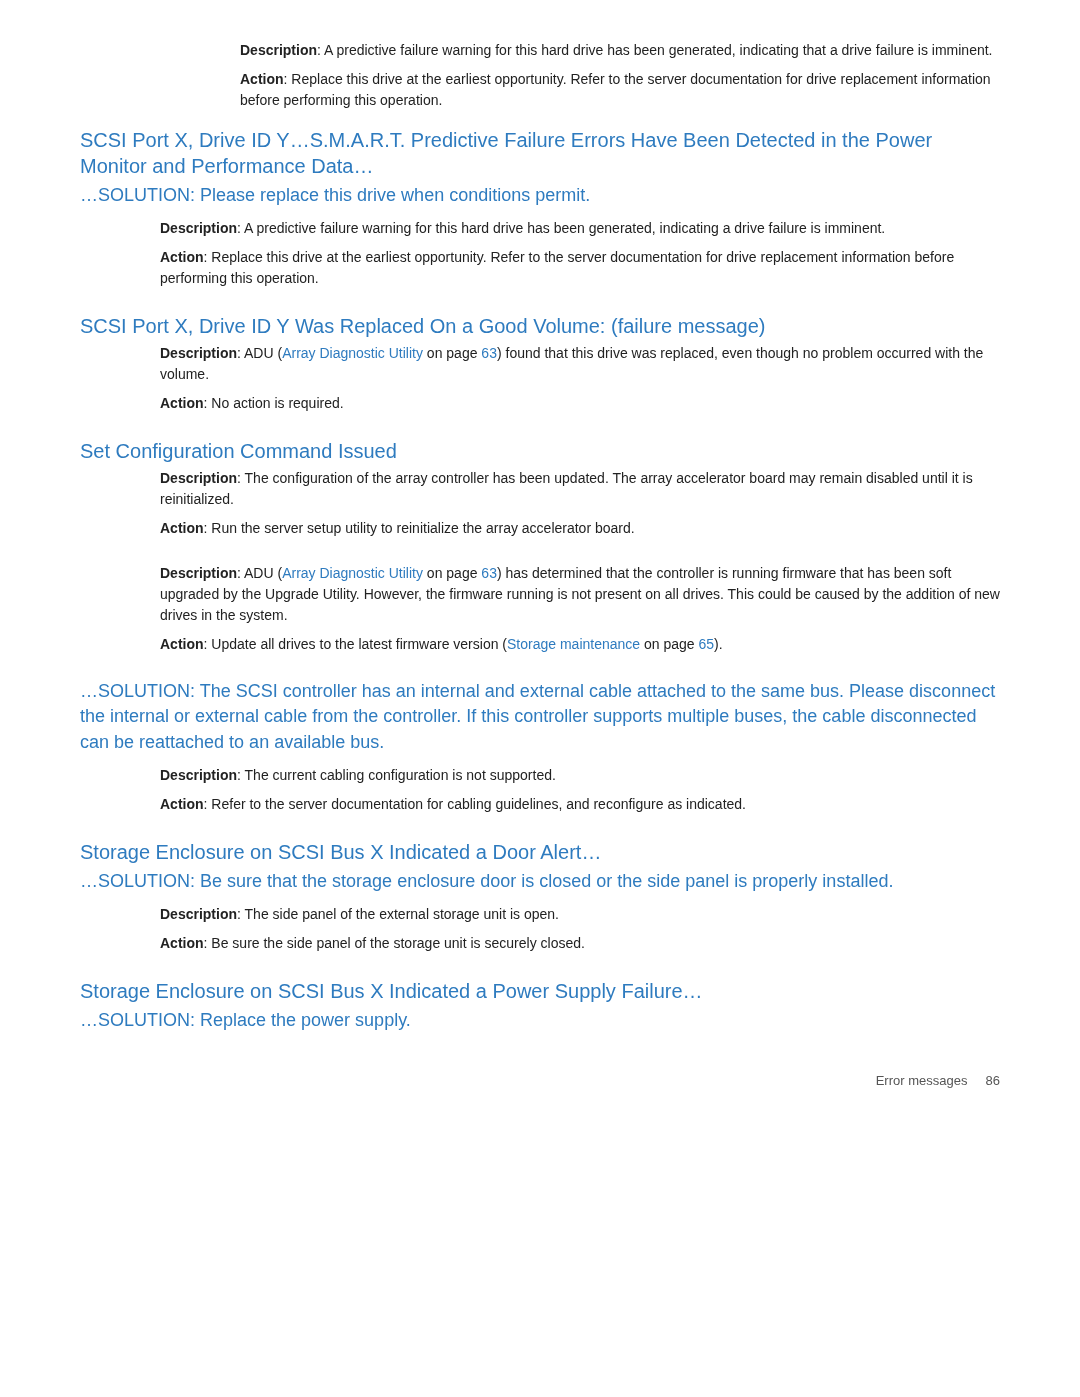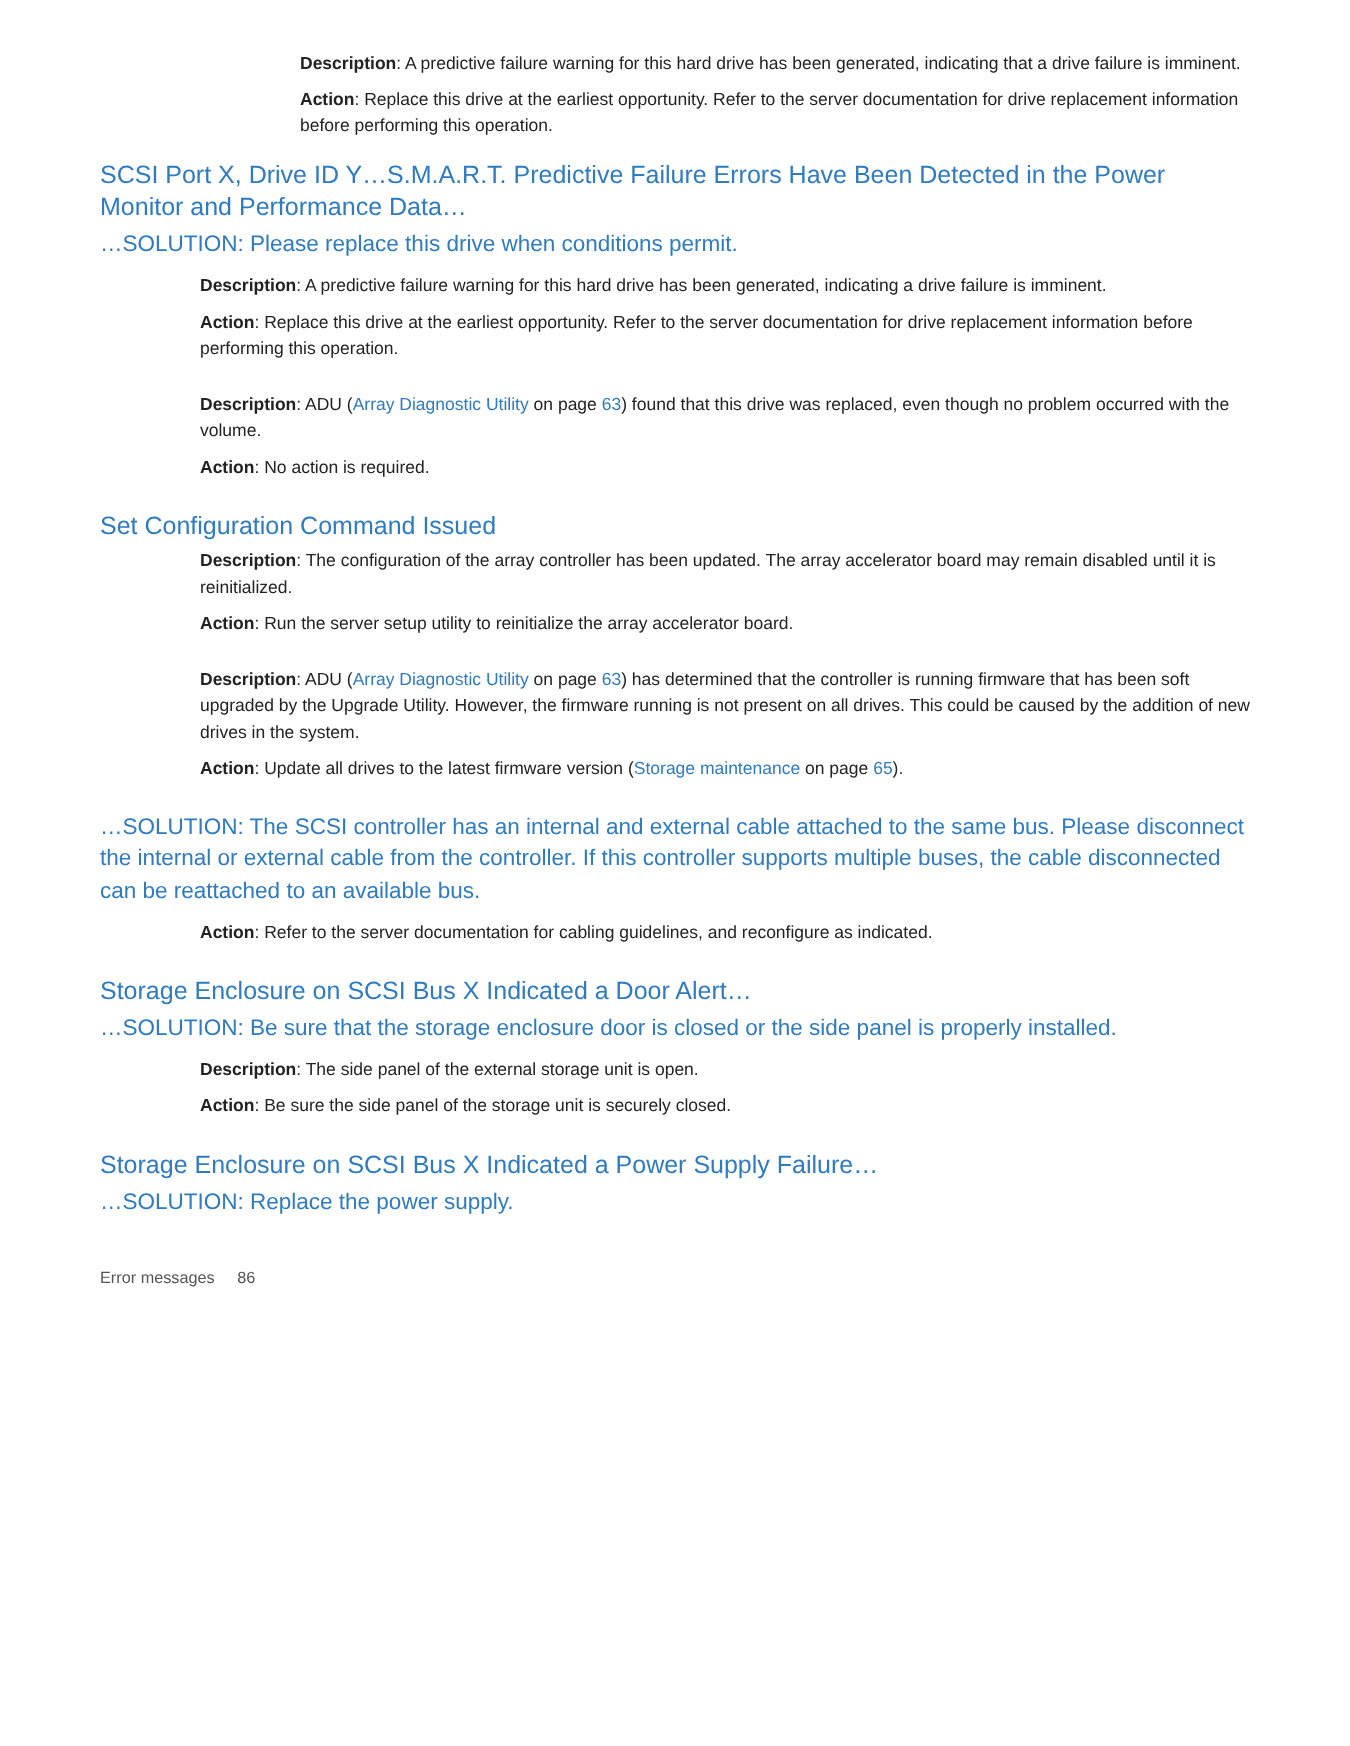--- a/index.html
+++ b/index.html
@@ -39,20 +39,21 @@
     }
     .para b {
       font-weight: bold;
     }
     a.inline-link {
       color: #2e7bbf;
       text-decoration: none;
     }
     .footer {
       margin-top: 40px;
+      text-align: right;
       font-size: 13px;
       color: #555;
     }
     .top-indented {
       margin-left: 80px;
       margin-bottom: 16px;
     }
   </style>
 </head>
 <body>
@@ -75,20 +76,23 @@
   </div>
   <div class="para indented">
     <b>Description</b><span>: A predictive failure warning for this hard drive has been generated, indicating a drive failure is imminent.</span>
   </div>
   <div class="para indented">
     <b>Action</b><span>: Replace this drive at the earliest opportunity. Refer to the server documentation for drive replacement information before performing this operation.</span>
   </div>
 </div>
 
 <div class="section">
+  <div class="heading-blue">
+    SCSI Port X, Drive ID Y Was Replaced On a Good Volume: (failure message)
+  </div>
   <div class="para indented">
     <b>Description</b><span>: ADU (<a class="inline-link" href="#">Array Diagnostic Utility</a> on page <a class="inline-link" href="#">63</a>) found that this drive was replaced, even though no problem occurred with the volume.</span>
   </div>
   <div class="para indented">
     <b>Action</b><span>: No action is required.</span>
   </div>
 </div>
 
 <div class="section">
   <div class="heading-blue">
@@ -107,20 +111,23 @@
     <b>Description</b><span>: ADU (<a class="inline-link" href="#">Array Diagnostic Utility</a> on page <a class="inline-link" href="#">63</a>) has determined that the controller is running firmware that has been soft upgraded by the Upgrade Utility. However, the firmware running is not present on all drives. This could be caused by the addition of new drives in the system.</span>
   </div>
   <div class="para indented">
     <b>Action</b><span>: Update all drives to the latest firmware version (<a class="inline-link" href="#">Storage maintenance</a> on page <a class="inline-link" href="#">65</a>).</span>
   </div>
 </div>
 
 <div class="section">
   <div class="solution-blue">
     …SOLUTION: The SCSI controller has an internal and external cable attached to the same bus. Please disconnect the internal or external cable from the controller. If this controller supports multiple buses, the cable disconnected can be reattached to an available bus.
+  </div>
+  <div class="para indented">
+    <b>Description</b><span>: The current cabling configuration is not supported.</span>
   </div>
   <div class="para indented">
     <b>Action</b><span>: Refer to the server documentation for cabling guidelines, and reconfigure as indicated.</span>
   </div>
 </div>
 
 <div class="section">
   <div class="heading-blue">
     Storage Enclosure on SCSI Bus X Indicated a Door Alert…
   </div>

